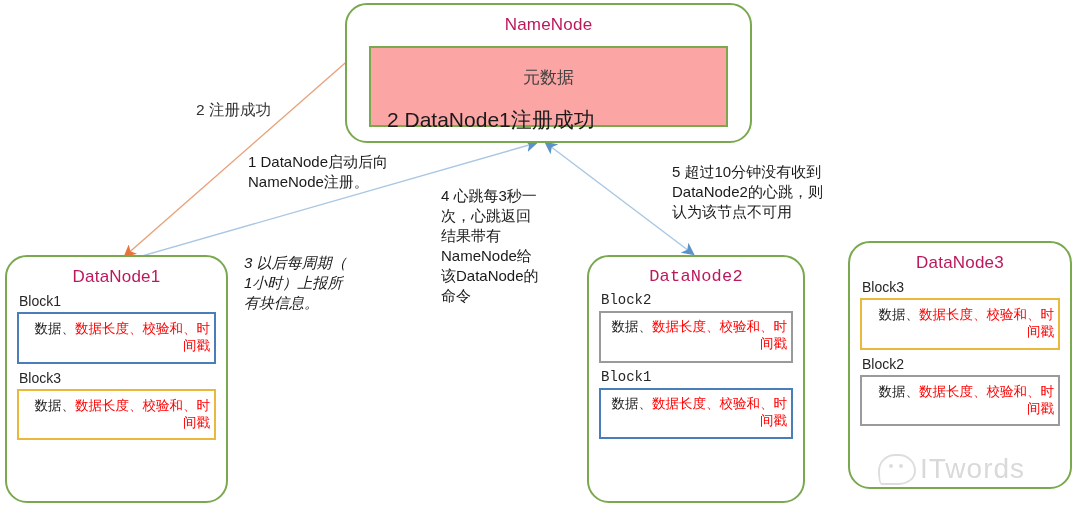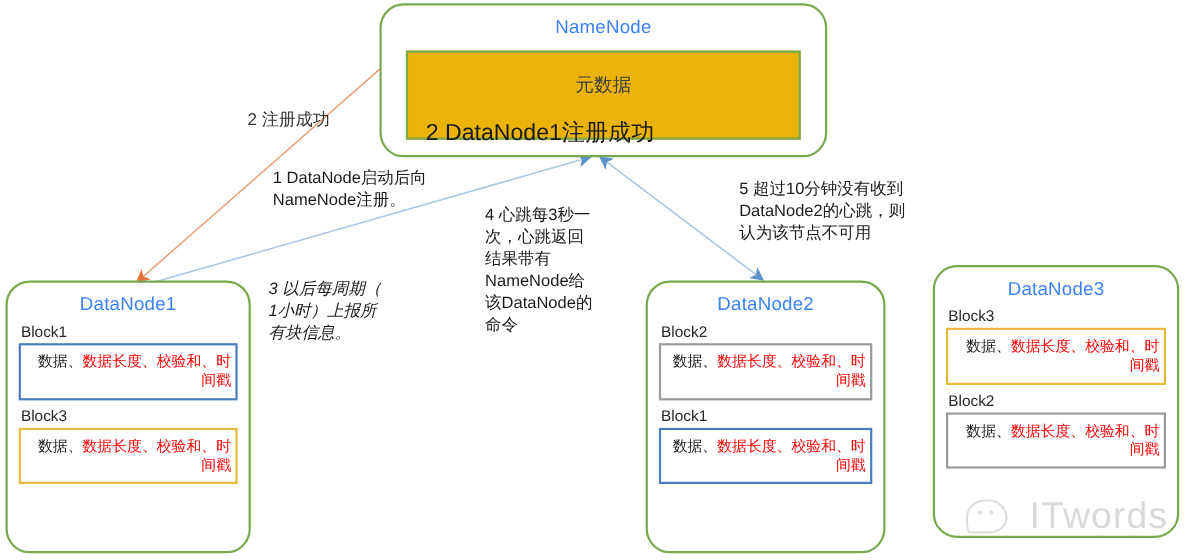--- a/index.html
+++ b/index.html
@@ -26,33 +26,33 @@
   .node {
     position: absolute;
     border: 2px solid #7aa84f;
     border-radius: 22px;
     background: #ffffff;
     box-sizing: border-box;
   }
   .node-title {
     text-align: center;
     font-size: 17px;
-    color: #3b82f6;
+    color: #be185d;
     padding-top: 10px;
     letter-spacing: 0.2px;
   }
   .meta-box {
     position: absolute;
     left: 22px;
     right: 22px;
     top: 41px;
     bottom: 14px;
     border: 2px solid #7aa84f;
     box-sizing: border-box;
-    background: #eab308;
+    background: #fca5a5;
   }
   .meta-title {
     text-align: center;
     font-size: 17px;
     color: #404040;
     margin-top: 18px;
   }
   .meta-line {
     font-size: 21px;
     color: #1a1a1a;
@@ -87,26 +87,25 @@
     white-space: pre-line;
   }
   .lbl.serif-ish { font-size: 15.5px; color: #333333; }
   .watermark {
     position: absolute;
     left: 878px;
     top: 446px;
     width: 200px;
     height: 46px;
     color: #d8d8d8;
-    font-size: 34px;
+    font-size: 28px;
     letter-spacing: 1px;
     display: flex;
     align-items: center;
     opacity: 0.95;
-    gap: 16px;
   }
   .wm-bubble {
     width: 34px;
     height: 27px;
     border: 2px solid #dcdcdc;
     border-radius: 50% 50% 50% 10%/60% 60% 50% 50%;
     margin-right: 4px;
     position: relative;
     flex: none;
   }
@@ -160,21 +159,21 @@
     <div class="block-label">Block1</div>
     <div class="block-box blue">
       <span class="blk-k">数据、</span><span class="blk-v">数据长度、校验和、时间戳</span>
     </div>
     <div class="block-label">Block3</div>
     <div class="block-box gold">
       <span class="blk-k">数据、</span><span class="blk-v">数据长度、校验和、时间戳</span>
     </div>
   </div>
 
-  <div class="node" style="left:587px; top:255px; width:218px; height:248px;">
+  <div class="node" style="left:587px; top:255px; width:218px; height:248px;font-family:Liberation Mono, monospace;">
     <div class="node-title">DataNode2</div>
     <div class="block-label">Block2</div>
     <div class="block-box gray">
       <span class="blk-k">数据、</span><span class="blk-v">数据长度、校验和、时间戳</span>
     </div>
     <div class="block-label">Block1</div>
     <div class="block-box blue">
       <span class="blk-k">数据、</span><span class="blk-v">数据长度、校验和、时间戳</span>
     </div>
   </div>
@@ -184,21 +183,21 @@
     <div class="block-label">Block3</div>
     <div class="block-box gold">
       <span class="blk-k">数据、</span><span class="blk-v">数据长度、校验和、时间戳</span>
     </div>
     <div class="block-label">Block2</div>
     <div class="block-box gray">
       <span class="blk-k">数据、</span><span class="blk-v">数据长度、校验和、时间戳</span>
     </div>
   </div>
 
-  <div class="lbl serif-ish" style="left:196px; top:100px;margin-left:29px;">2 注册成功</div>
+  <div class="lbl serif-ish" style="left:196px; top:100px;">2 注册成功</div>
 
   <div class="lbl" style="left:248px; top:152px;">1 DataNode启动后向
 NameNode注册。</div>
 
   <div class="lbl" style="left:244px; top:253px;font-style:italic;">3 以后每周期（
 1小时）上报所
 有块信息。</div>
 
   <div class="lbl" style="left:441px; top:186px;">4 心跳每3秒一
 次，心跳返回

